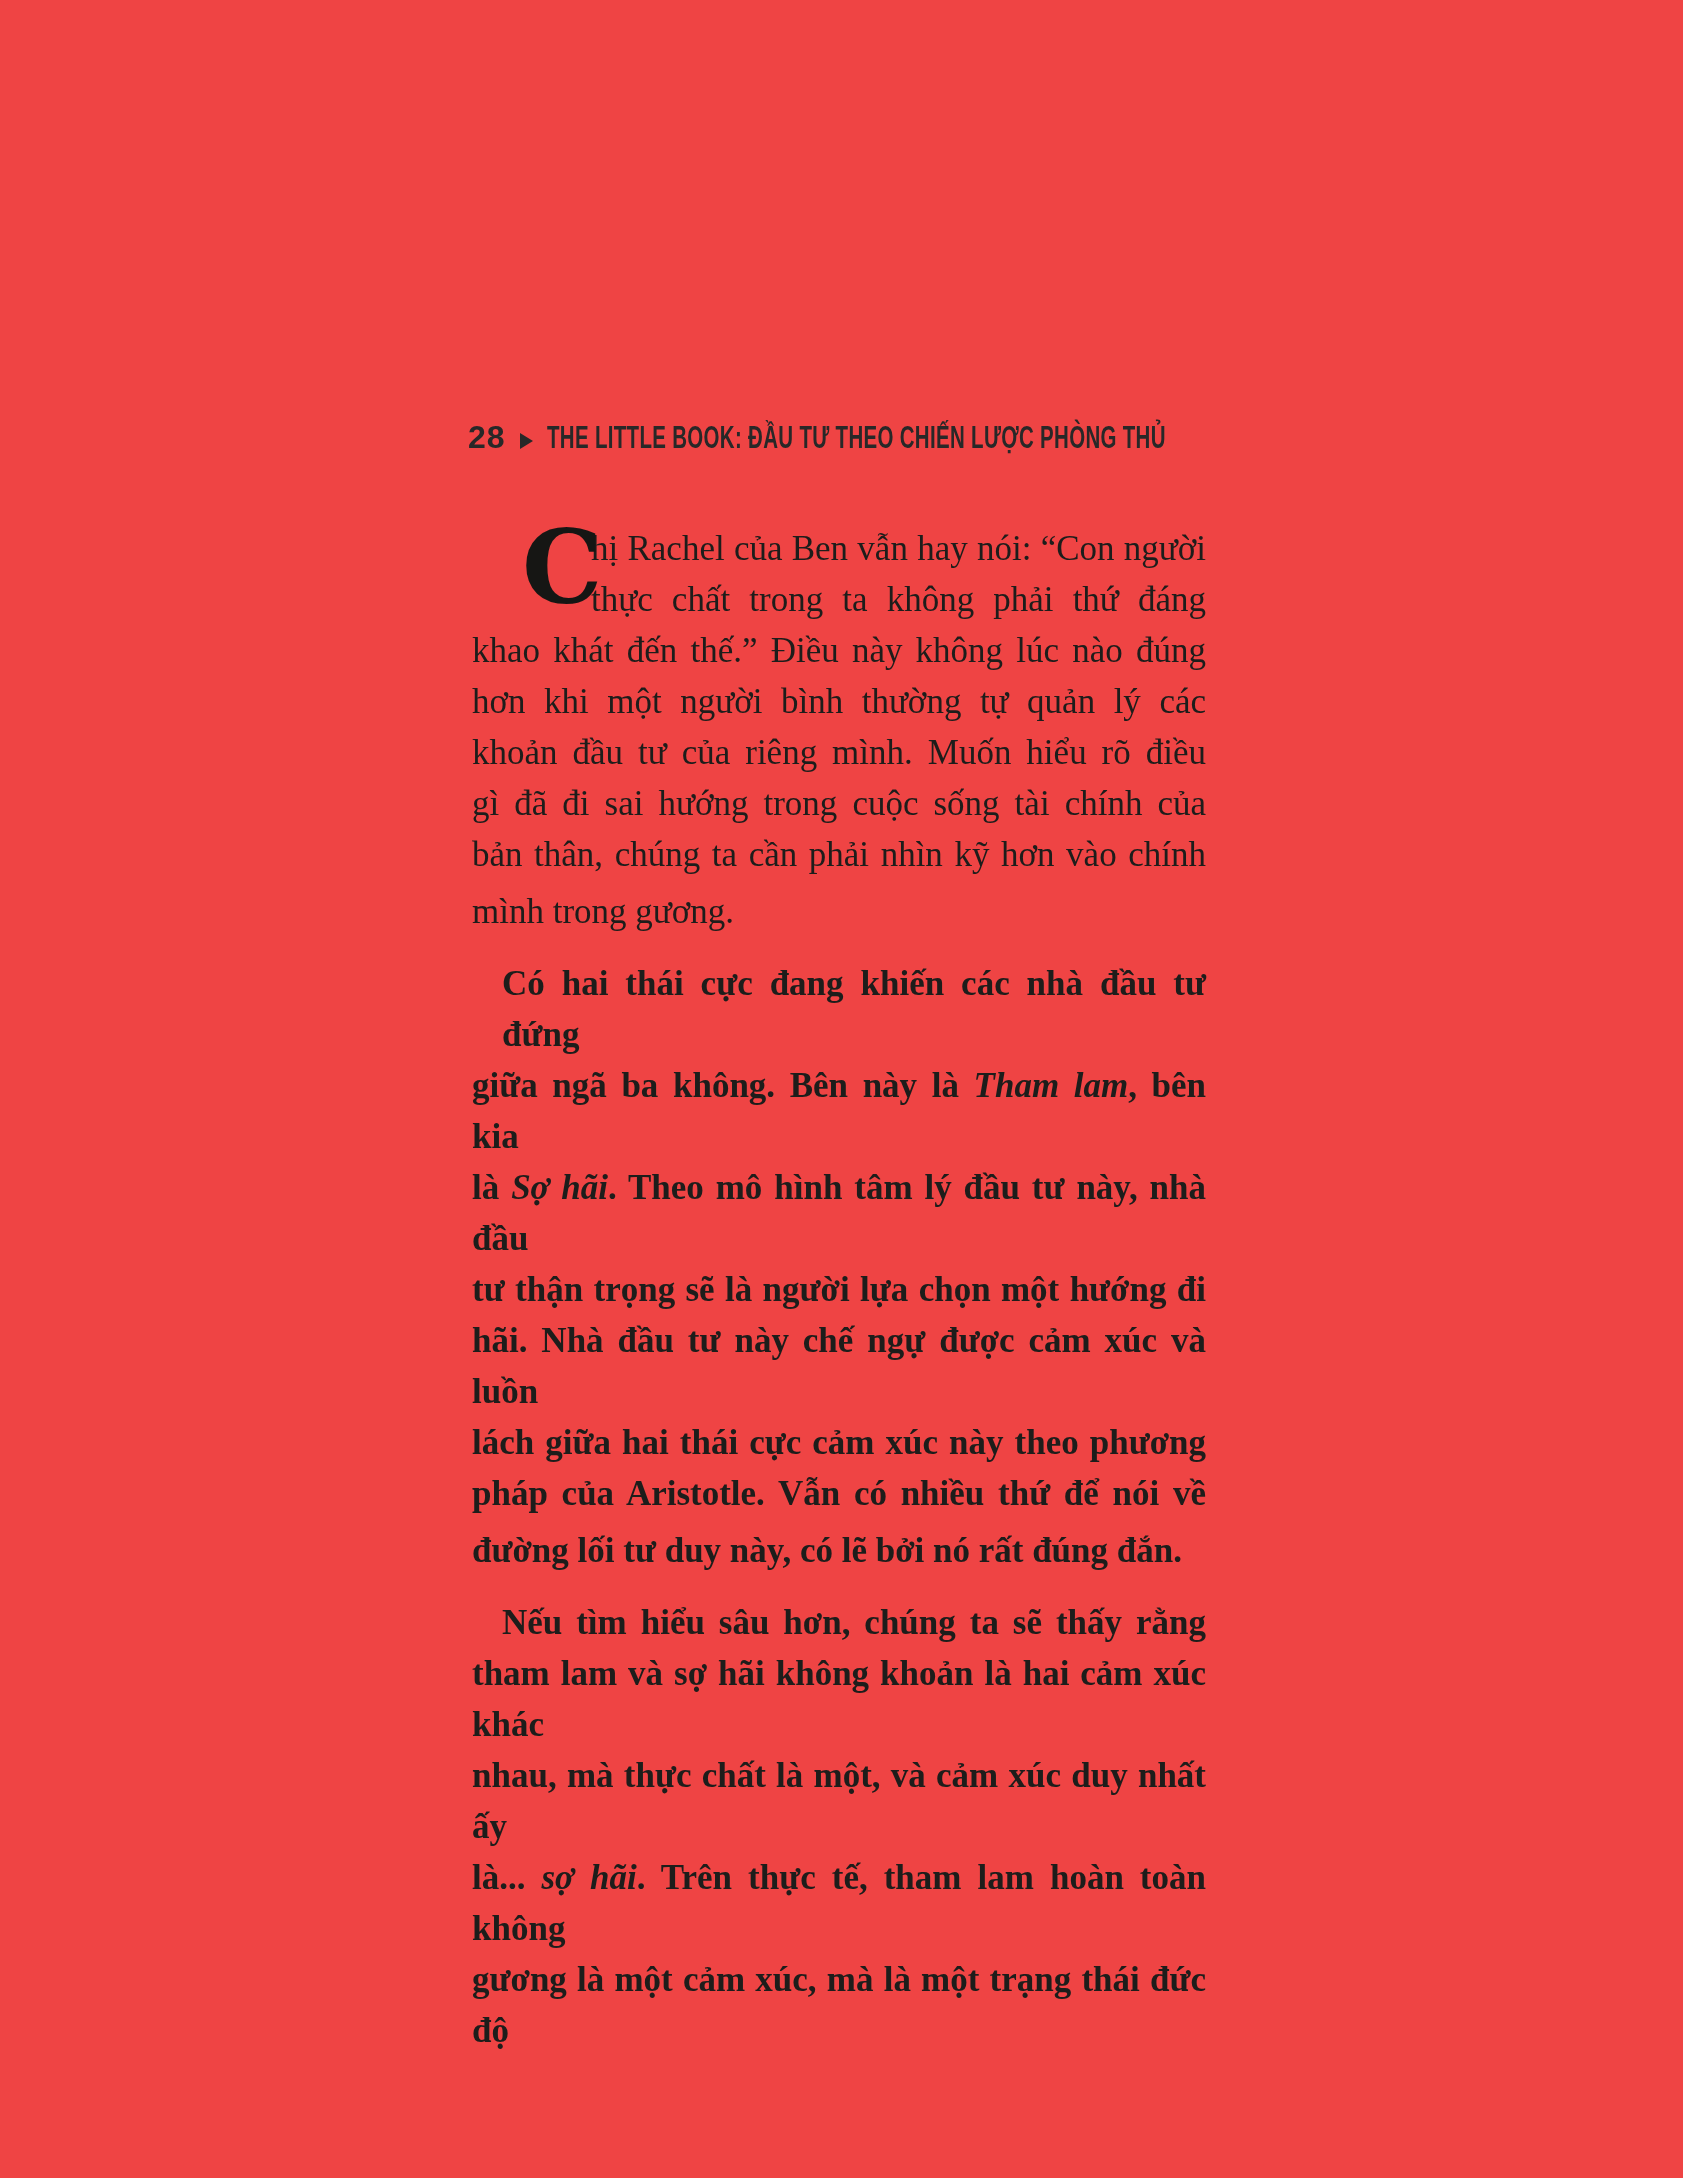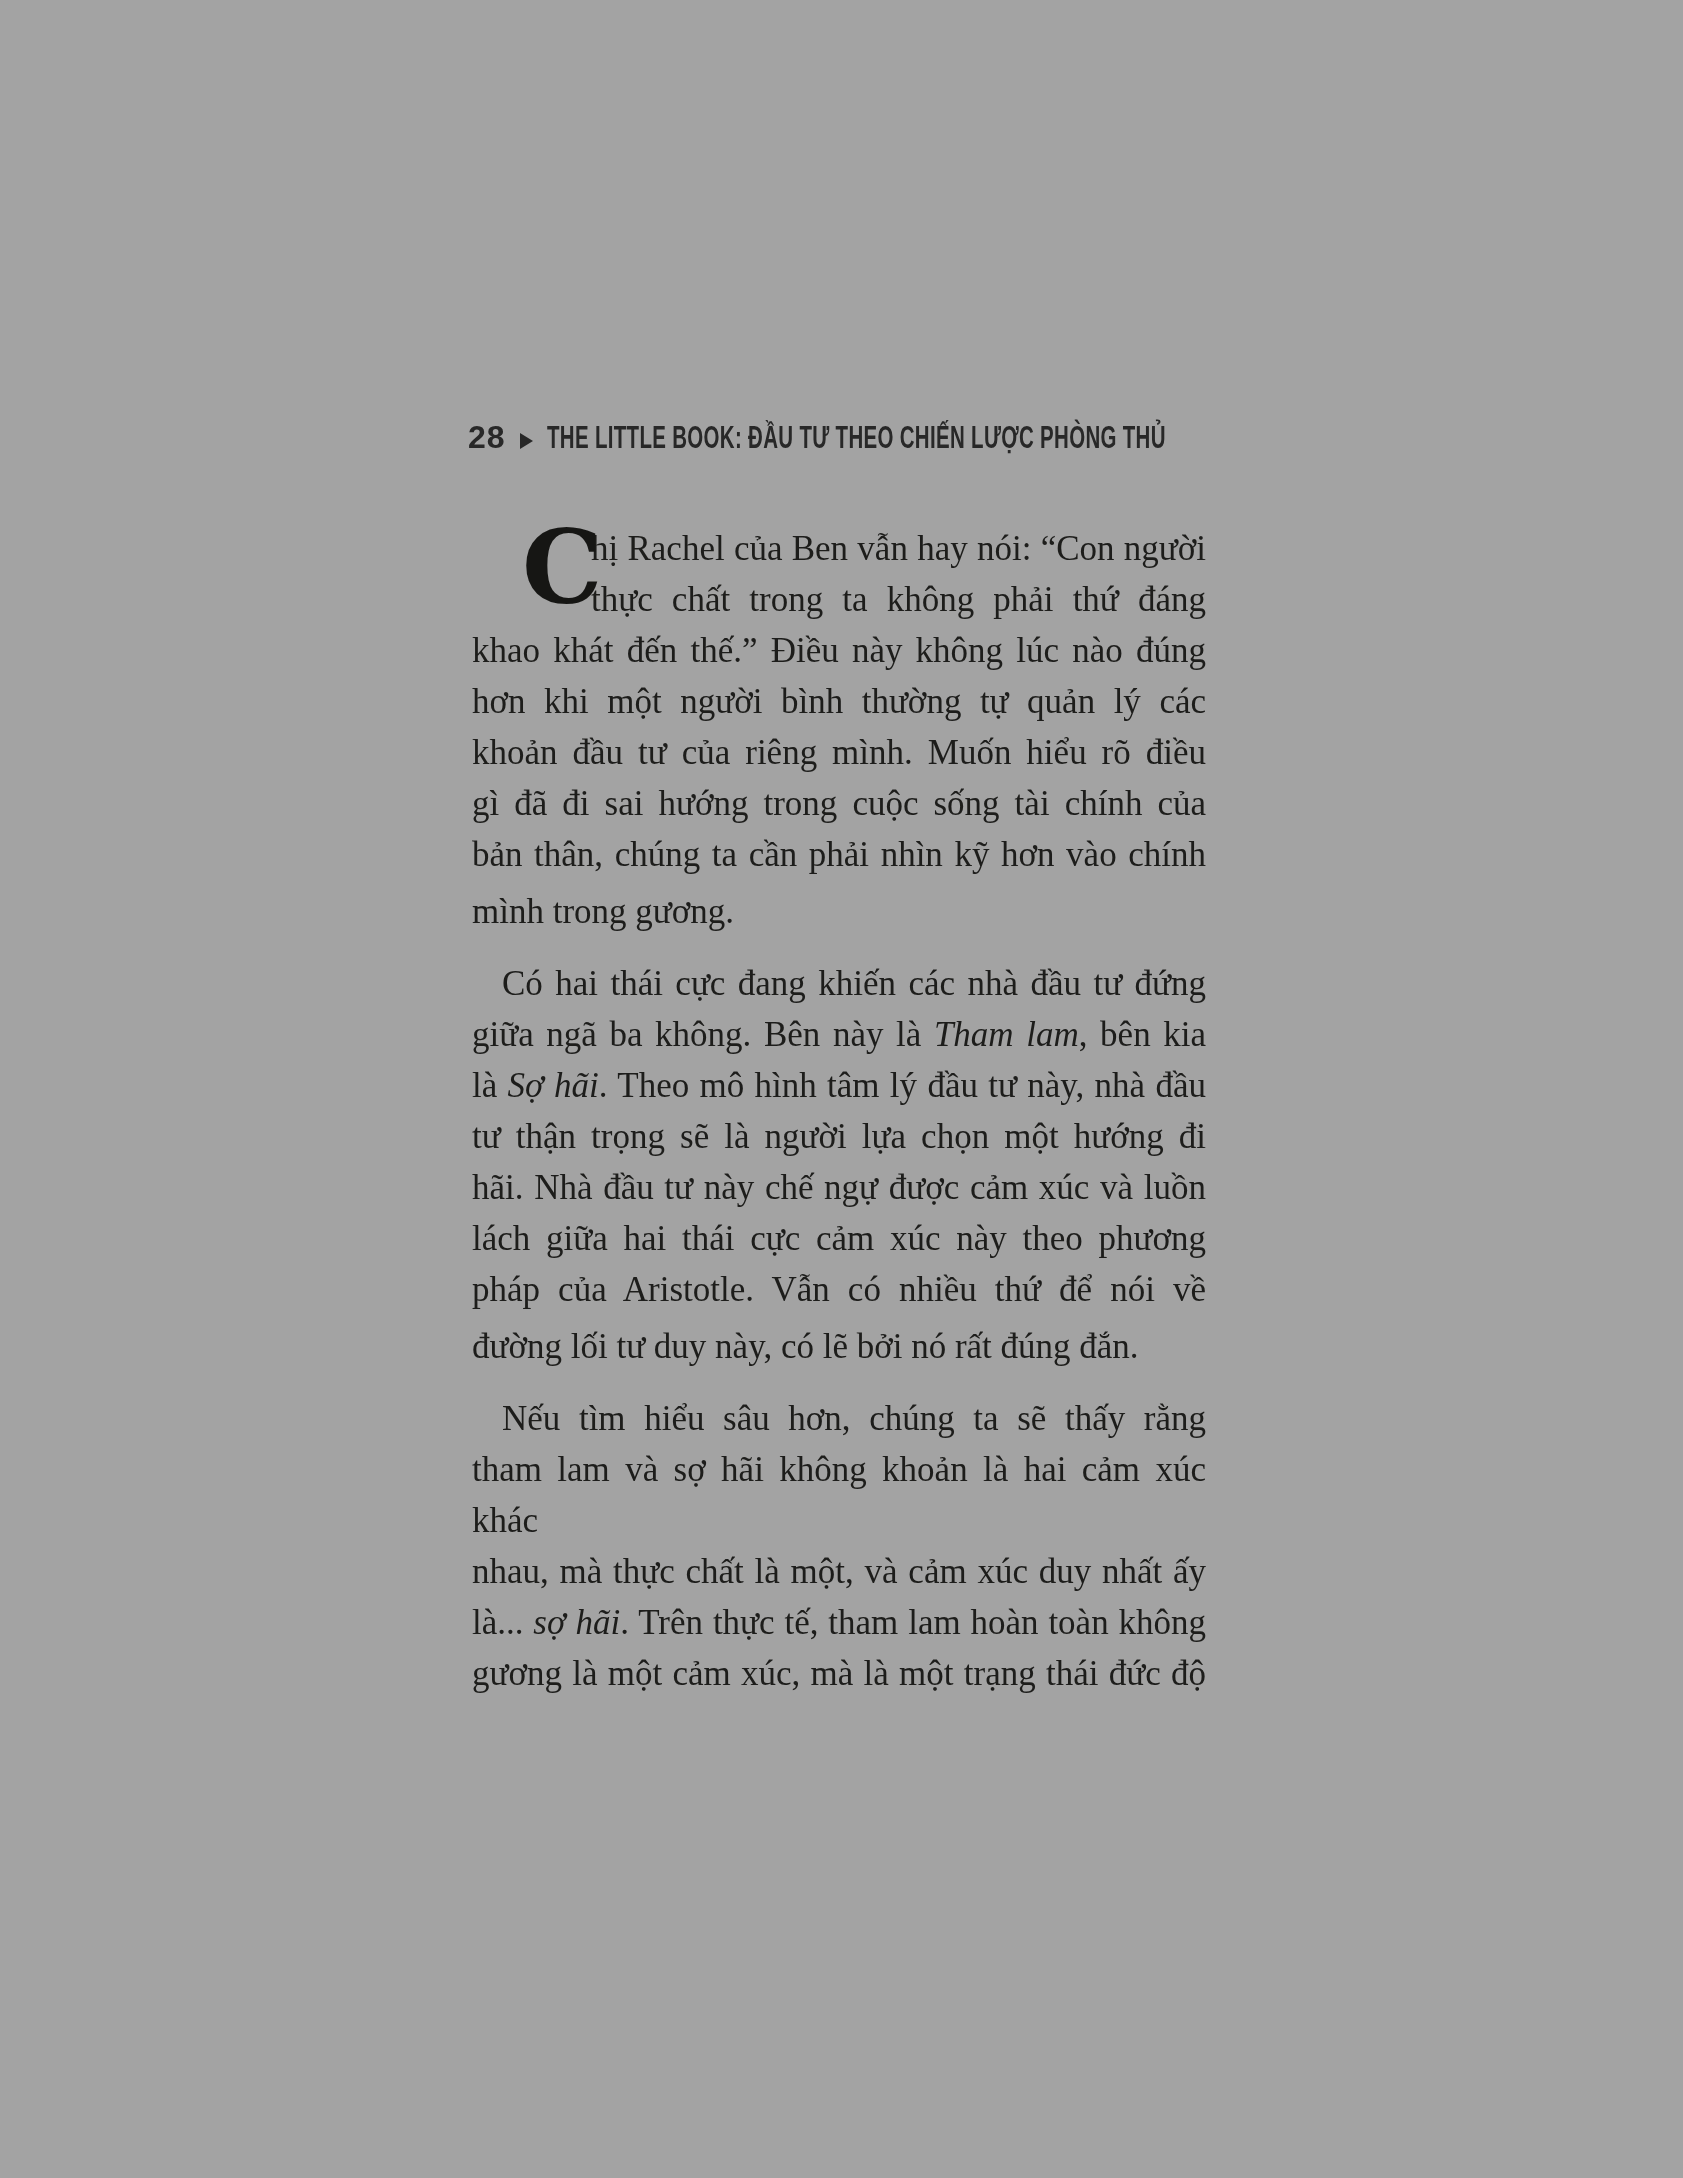--- a/index.html
+++ b/index.html
@@ -3,21 +3,21 @@
 <meta charset="utf-8">
 <title>Book page</title>
 <style>
   * { margin: 0; padding: 0; box-sizing: border-box; }
   html, body { background: #ffffff; }
 
   .page {
     position: relative;
     width: 1683px;
     height: 2178px;
-    background: #a3a3a3;
+    background: #ef4444;
     overflow: hidden;
     font-family: "Liberation Serif", "DejaVu Serif", serif;
     color: #1d1d1b;
   }
 
   
   .running-head {
     position: absolute;
     left: 468px;
     top: 419px;
@@ -51,21 +51,21 @@
   
   .body-text {
     position: absolute;
     left: 472px;
     top: 523px;
     width: 734px;
     font-size: 35px;
     line-height: 51px;
     color: #1d1d1b;
   }
-  .para + .para { margin-top: 21px; }
+  .para + .para { margin-top: 21px; font-weight: bold; }
 
   .line {
     text-align: justify;
     text-align-last: justify;
     text-justify: inter-word;
   }
   .line.endline { text-align-last: left; margin-top: 6px; }
   .line.indent { padding-left: 30px; }
   .it { font-style: italic; }
 

